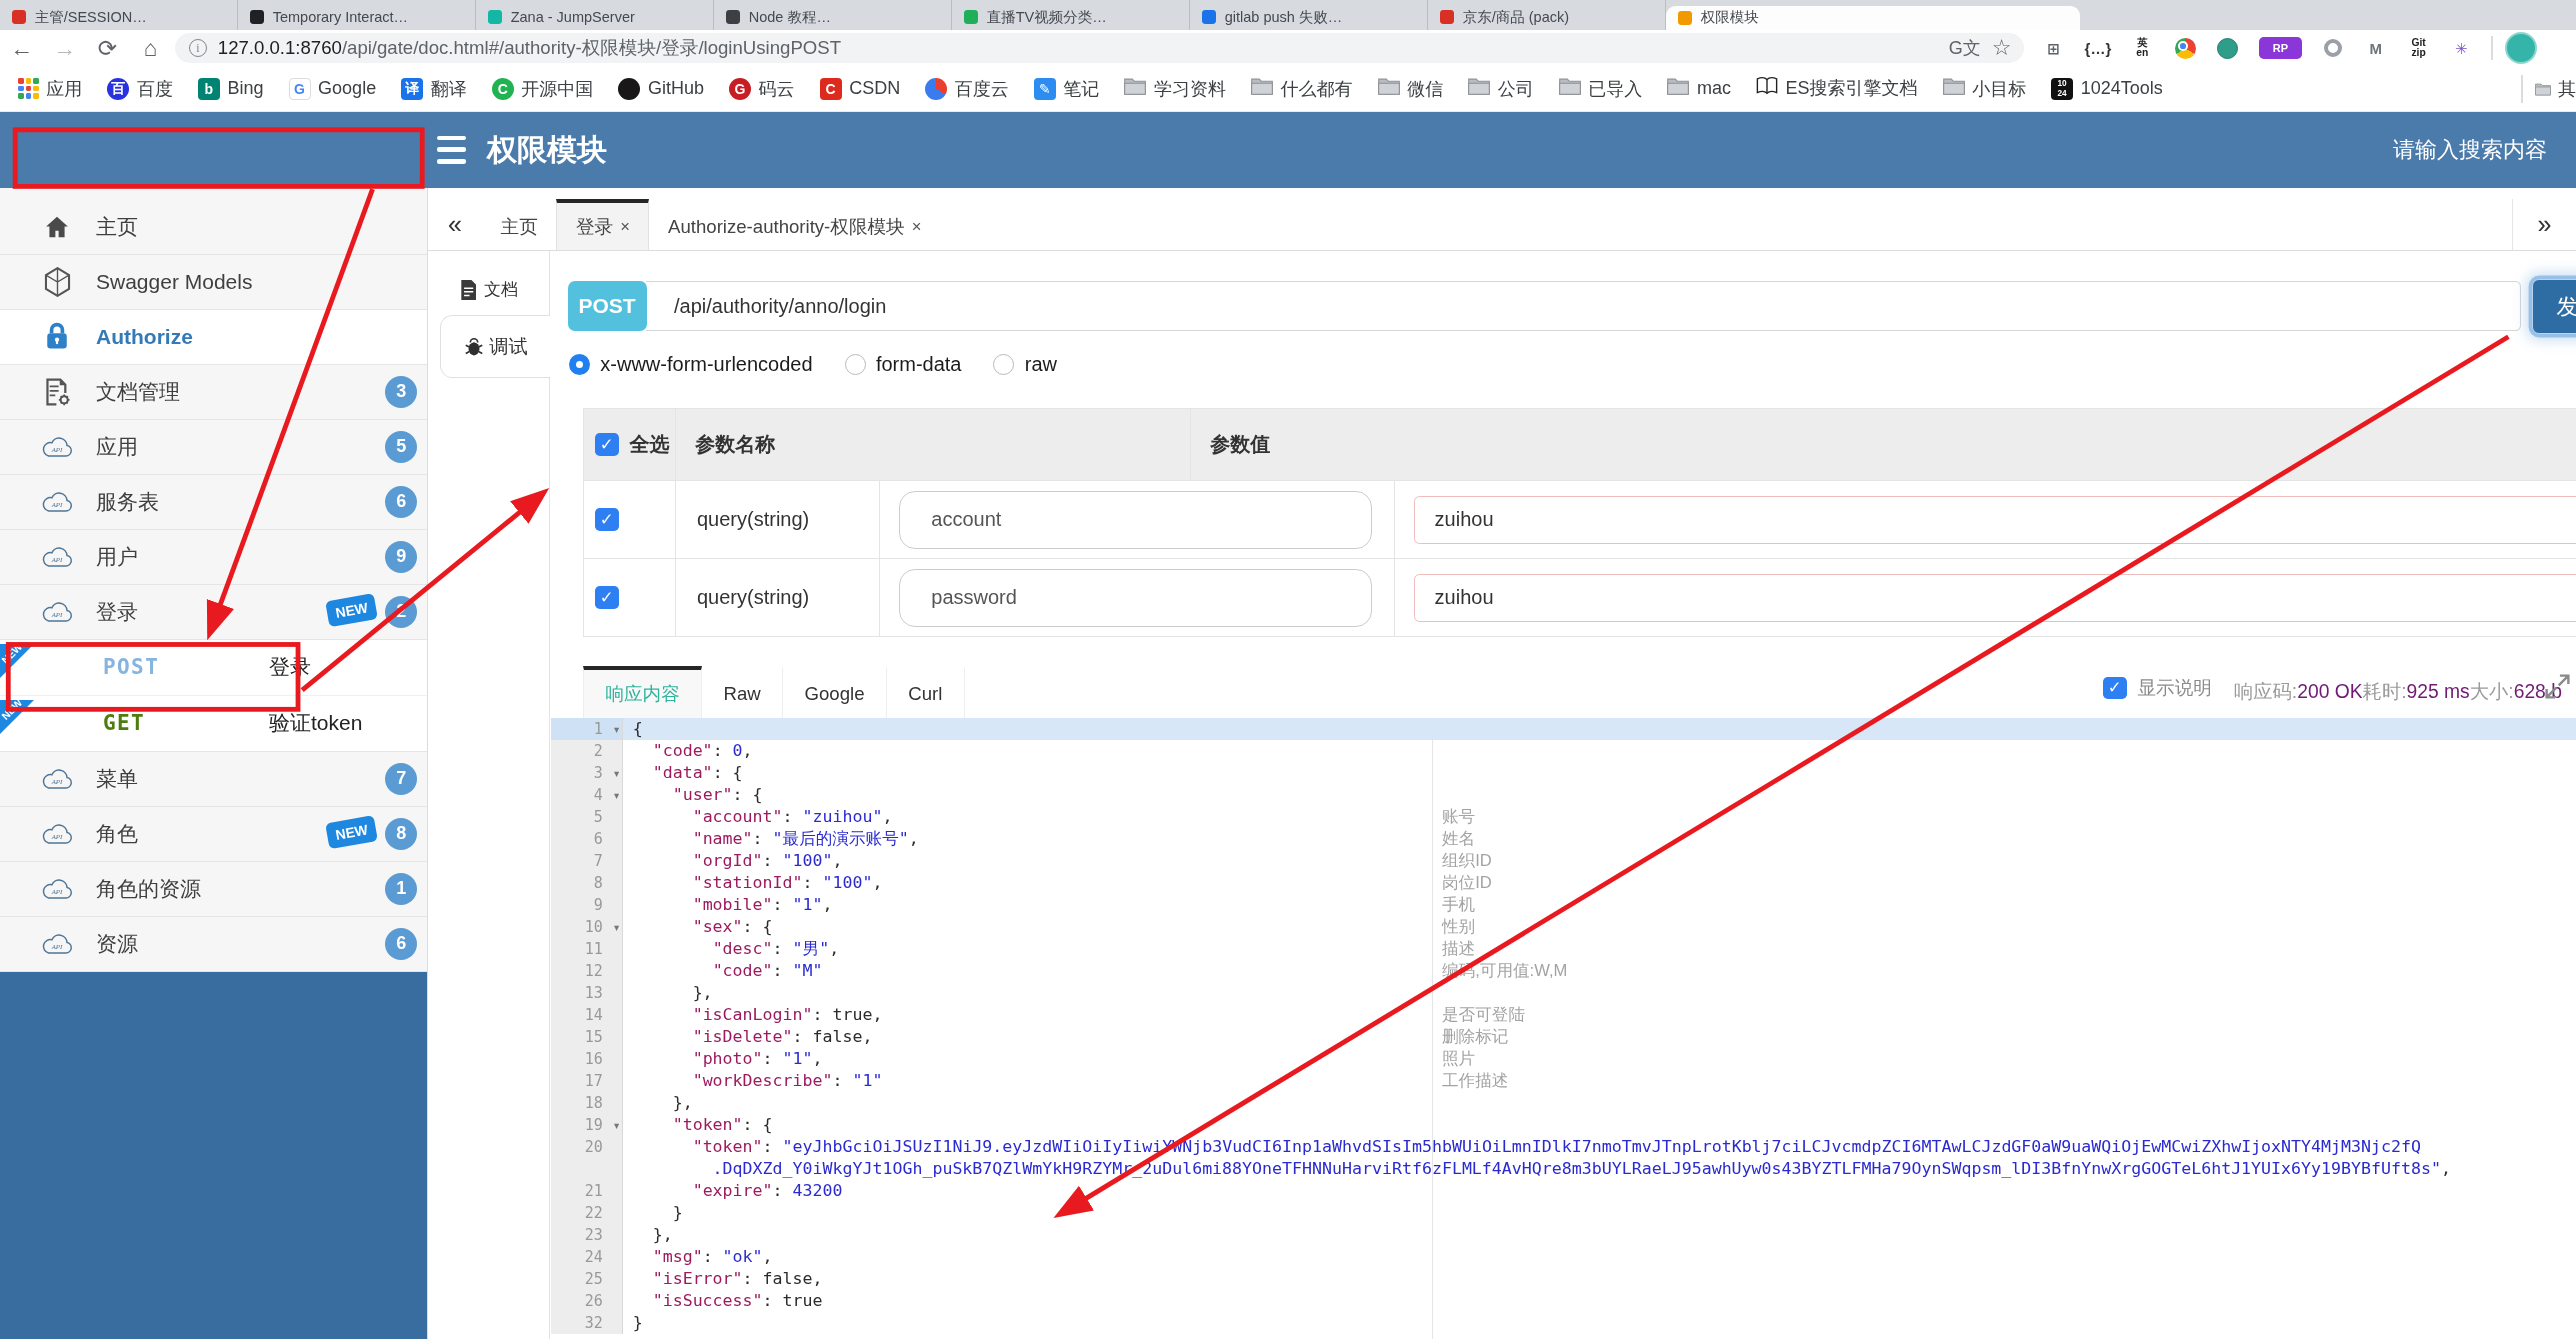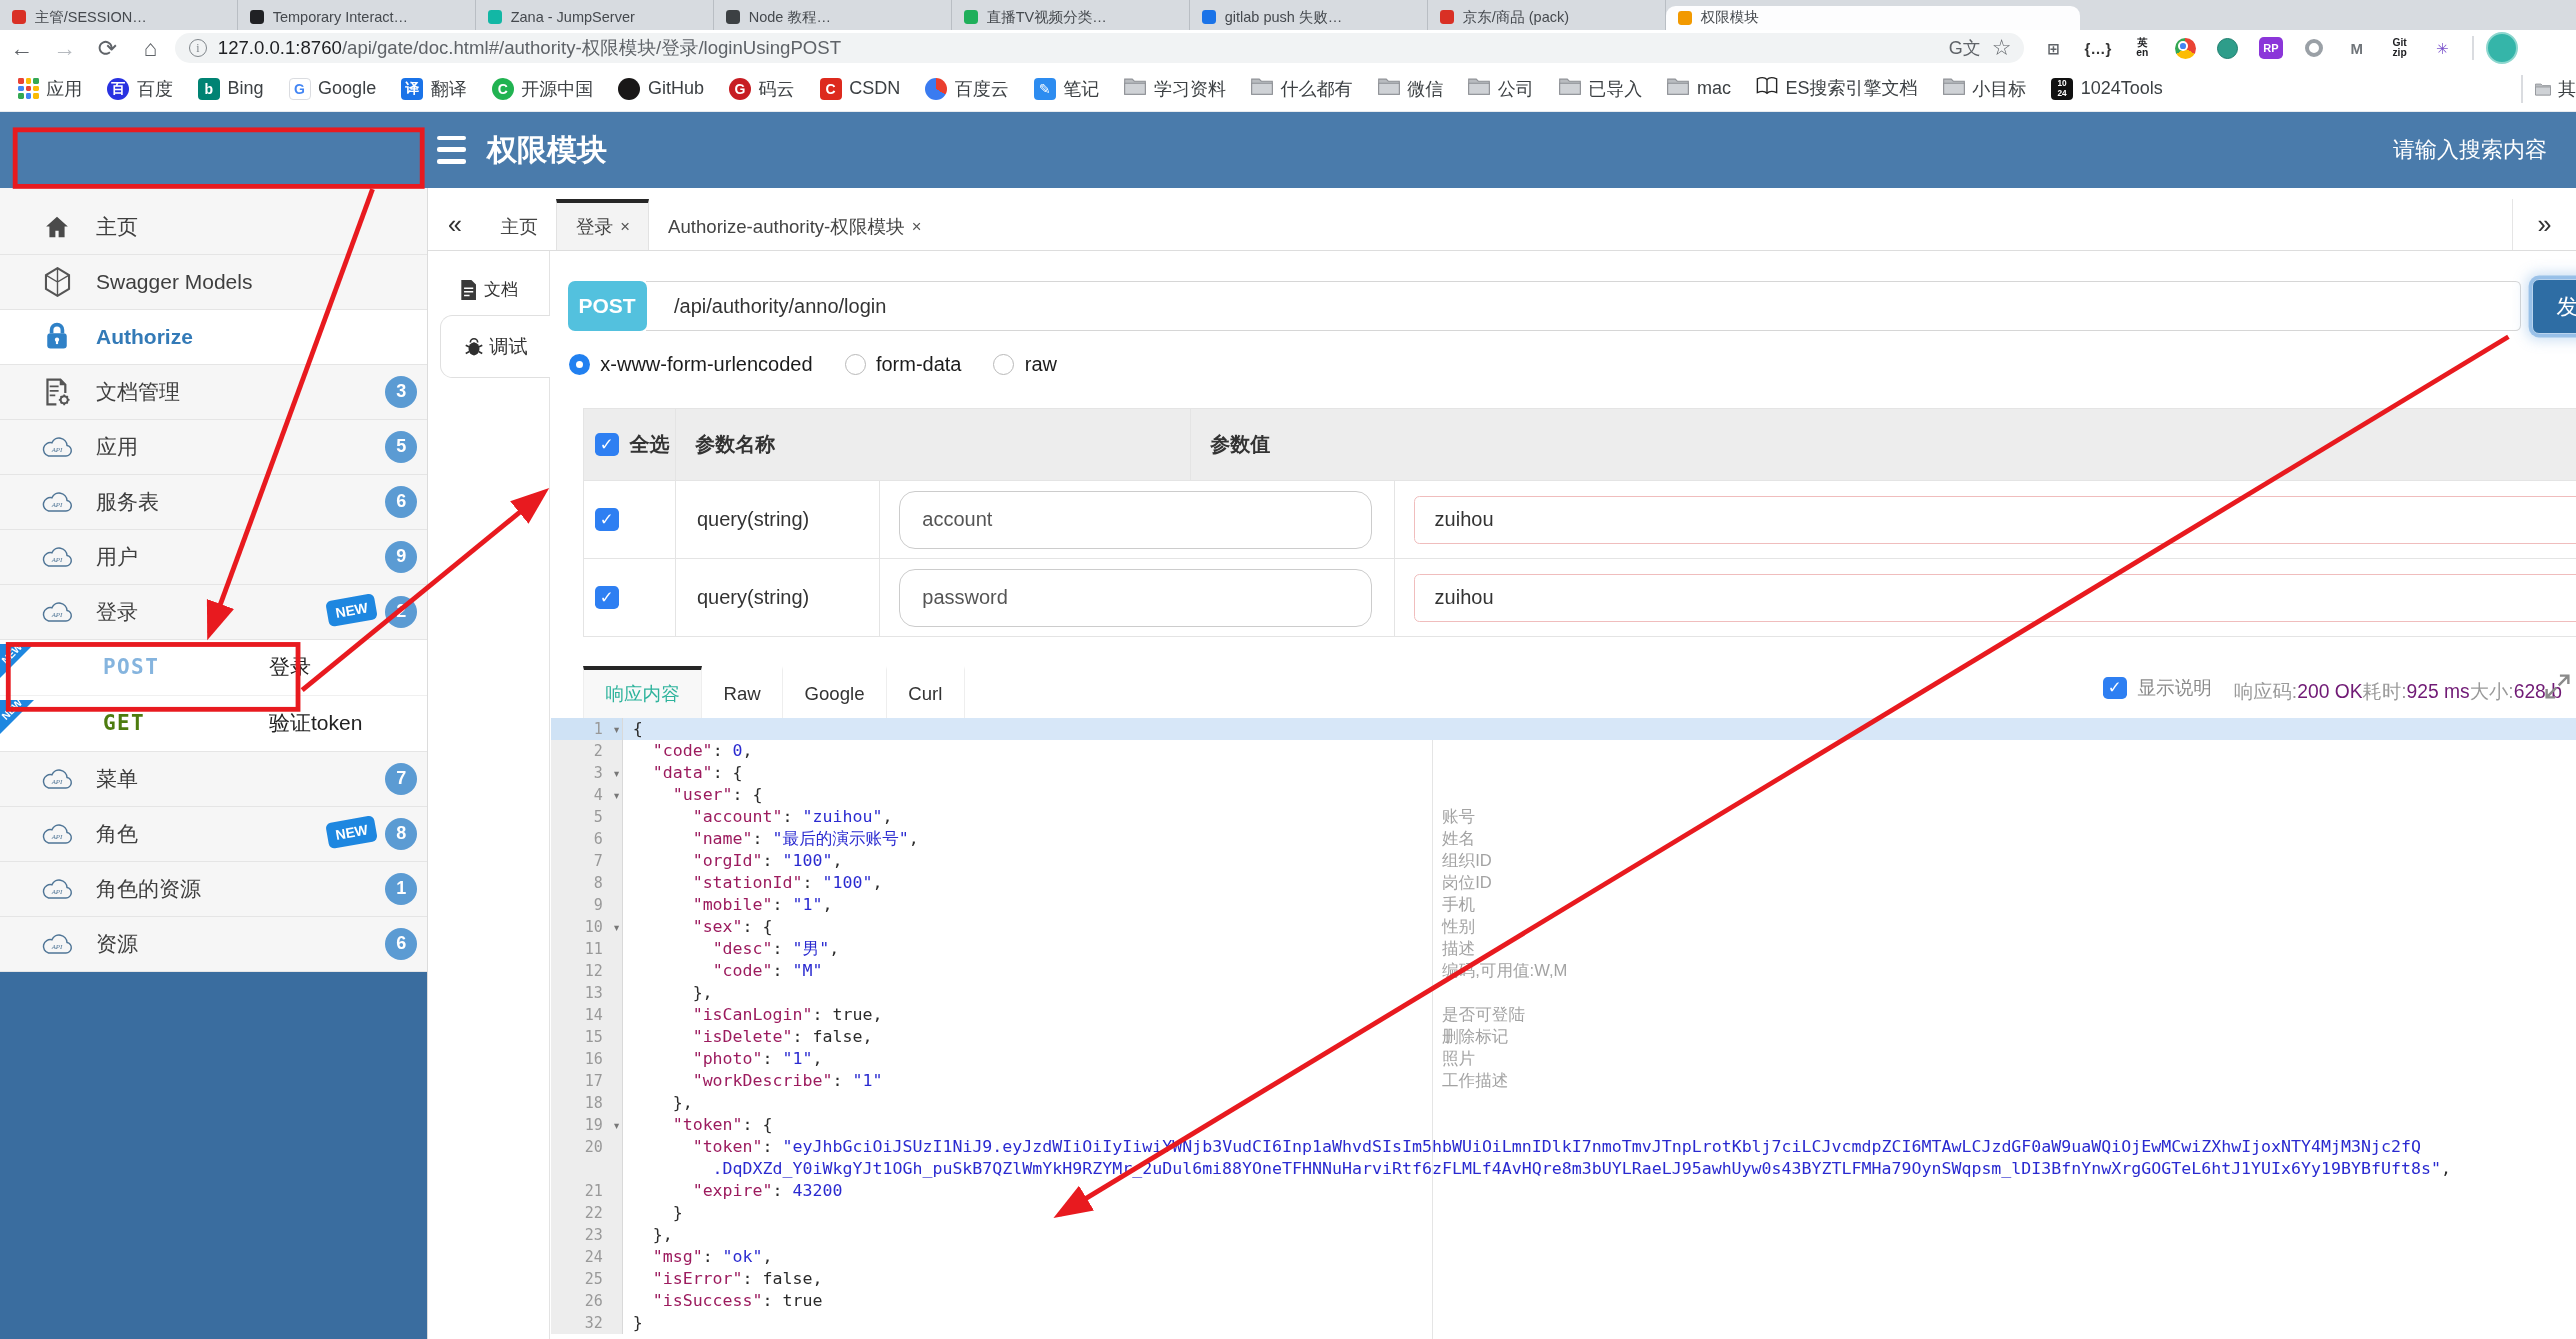--- a/index.html
+++ b/index.html
@@ -17,21 +17,21 @@
   #urlpill{height:30px;background:#f1f3f4;border-radius:15px;width:1849px;margin-left:2.8px;display:flex;align-items:center;
            padding:0 12.4px 0 14px;gap:11px;box-sizing:border-box;flex:0 0 auto}
   .iic{width:18px;height:18px;border:1.4px solid #80868b;border-radius:50%;color:#80868b;font-size:11.7px;display:flex;
        align-items:center;justify-content:center;font-family:"Liberation Serif",serif;flex:0 0 auto;box-sizing:border-box}
   #urltext{font-size:18.6px;color:#5f6368;white-space:nowrap;overflow:hidden;flex:1}
   #urltext b{color:#202124;font-weight:normal}
   .pillic{font-size:18px;color:#5f6368;flex:0 0 auto}
   #extbar{display:flex;align-items:center;gap:19.3px;margin-left:18px}
   .ext{min-width:23.5px;height:25px;display:flex;flex-direction:column;align-items:center;justify-content:center;
        font-size:15px;color:#5f6368;font-weight:bold;line-height:1}
-  .ext .sq{width:24px;height:22px;border-radius:4.8px;display:flex;align-items:center;justify-content:center;color:#fff;font-size:11px}
+  .ext .sq{width:43px;height:22px;border-radius:4.8px;display:flex;align-items:center;justify-content:center;color:#fff;font-size:11px}
   .ext .ring{width:18px;height:18px;border-radius:50%;border:4.8px solid #9aa0a6;box-sizing:border-box}
   .ext .chrome{width:21px;height:21px;border-radius:50%;background:conic-gradient(#ea4335 0 120deg,#fbbc04 0 240deg,#34a853 0 360deg);position:relative}
   .ext .chrome:after{content:"";position:absolute;left:5.5px;top:5.5px;width:9.7px;height:9.7px;border-radius:50%;background:#4285f4;border:2.1px solid #fff;box-sizing:border-box;margin:-2.1px}
   .ext .globe{width:21px;height:21px;border-radius:50%;background:#2e9d8a;border:1.4px solid #1d7d6d;box-sizing:border-box}
   .ext .two{font-size:10.3px;font-weight:bold;color:#202124;text-align:center;line-height:10.3px}
   #chromesep{width:1.4px;height:23.5px;background:#dadce0;margin:0 12.4px 0 18px}
   #avatar{width:32px;height:32px;border-radius:50%;background:#35b5a9;border:2.1px solid #8ed7cf;box-sizing:border-box;flex:0 0 auto}
   #bmbar{position:absolute;left:0;top:66px;width:2576px;height:46px;background:#fff;border-bottom:0.7px solid #e9ebee;
          display:flex;align-items:center;padding-left:18px;box-sizing:border-box;overflow:hidden}
   .bm{display:flex;align-items:center;gap:7.6px;margin-right:25px;font-size:18px;color:#3c4043;white-space:nowrap;flex:0 0 auto}
@@ -102,21 +102,21 @@
   .radio.on:after{content:"";position:absolute;left:7px;top:7px;width:7px;height:7px;border-radius:50%;background:#fff}
   .radio.off{background:#fff;border:1.4px solid #b9b9b9}
   #ptable{position:absolute;left:32px;top:157px;right:-1.4px;border:0.7px solid #e4e4e4}
   .phead{height:71px;display:flex;align-items:center;background:#ededed;font-weight:bold;font-size:20px;color:#333}
   .prow{height:77px;display:flex;align-items:center;border-top:0.7px solid #e4e4e4;font-size:20px;color:#333}
   .pc0{flex:0 0 91px;display:flex;align-items:center;padding-left:11px;gap:11px;box-sizing:border-box}
   .pc1{flex:0 0 204px;padding-left:21px;box-sizing:border-box;border-left:0.7px solid #e4e4e4;height:100%;display:flex;align-items:center}
   .pc2{flex:0 0 515px;padding-left:19.3px;box-sizing:border-box;border-left:0.7px solid #e4e4e4;height:100%;display:flex;align-items:center}
   .pc3{flex:1 1 auto;padding-left:19.3px;box-sizing:border-box;border-left:0.7px solid #e4e4e4;height:100%;display:flex;align-items:center;overflow:hidden}
   .cb{width:23.5px;height:23.5px;border-radius:4.8px;background:#2e7ff2;color:#fff;font-size:16.6px;display:flex;align-items:center;justify-content:center;flex:0 0 23.5px}
-  .inp{width:473px;height:58px;border:1.4px solid #ccc;border-radius:16px;display:flex;align-items:center;padding-left:22px;color:#555;box-sizing:border-box;background:#fff}
+  .inp{width:473px;height:58px;border:1.4px solid #ccc;border-radius:16px;display:flex;align-items:center;padding-left:31px;color:#555;box-sizing:border-box;background:#fff}
   .vinp{width:1171px;height:48px;border:1.4px solid #f0bdbd;border-radius:5.5px;display:flex;align-items:center;padding-left:19.3px;color:#333;box-sizing:border-box;background:#fff;flex:0 0 auto}
   #resptabs{position:absolute;left:32px;top:415px;height:53px;display:flex;align-items:flex-start}
   .rtab{height:52px;display:flex;align-items:center;padding:0 21.4px;font-size:18.6px;color:#333;border-top:4.8px solid transparent;
         border-right:0.7px solid #eee;box-sizing:border-box;background:#fff}
   .rtab.active{background:#f8f8f8;border-top:4.8px solid #262626;color:#2eb39c;border-left:0.7px solid #eee}
   #descchk{position:absolute;left:1552px;top:424px;display:flex;align-items:center;gap:11px;font-size:18.6px;color:#8a8a8a}
   #descchk .cb{width:22px;height:22px}
   #status{position:absolute;left:1683px;top:424px;height:33px;display:flex;align-items:center;font-size:19.3px;color:#9a9a9a;white-space:nowrap}
   #status b{color:#701a75;font-weight:normal}
   #fsicon{position:absolute;right:4.1px;top:421px;width:29px;height:29px}

